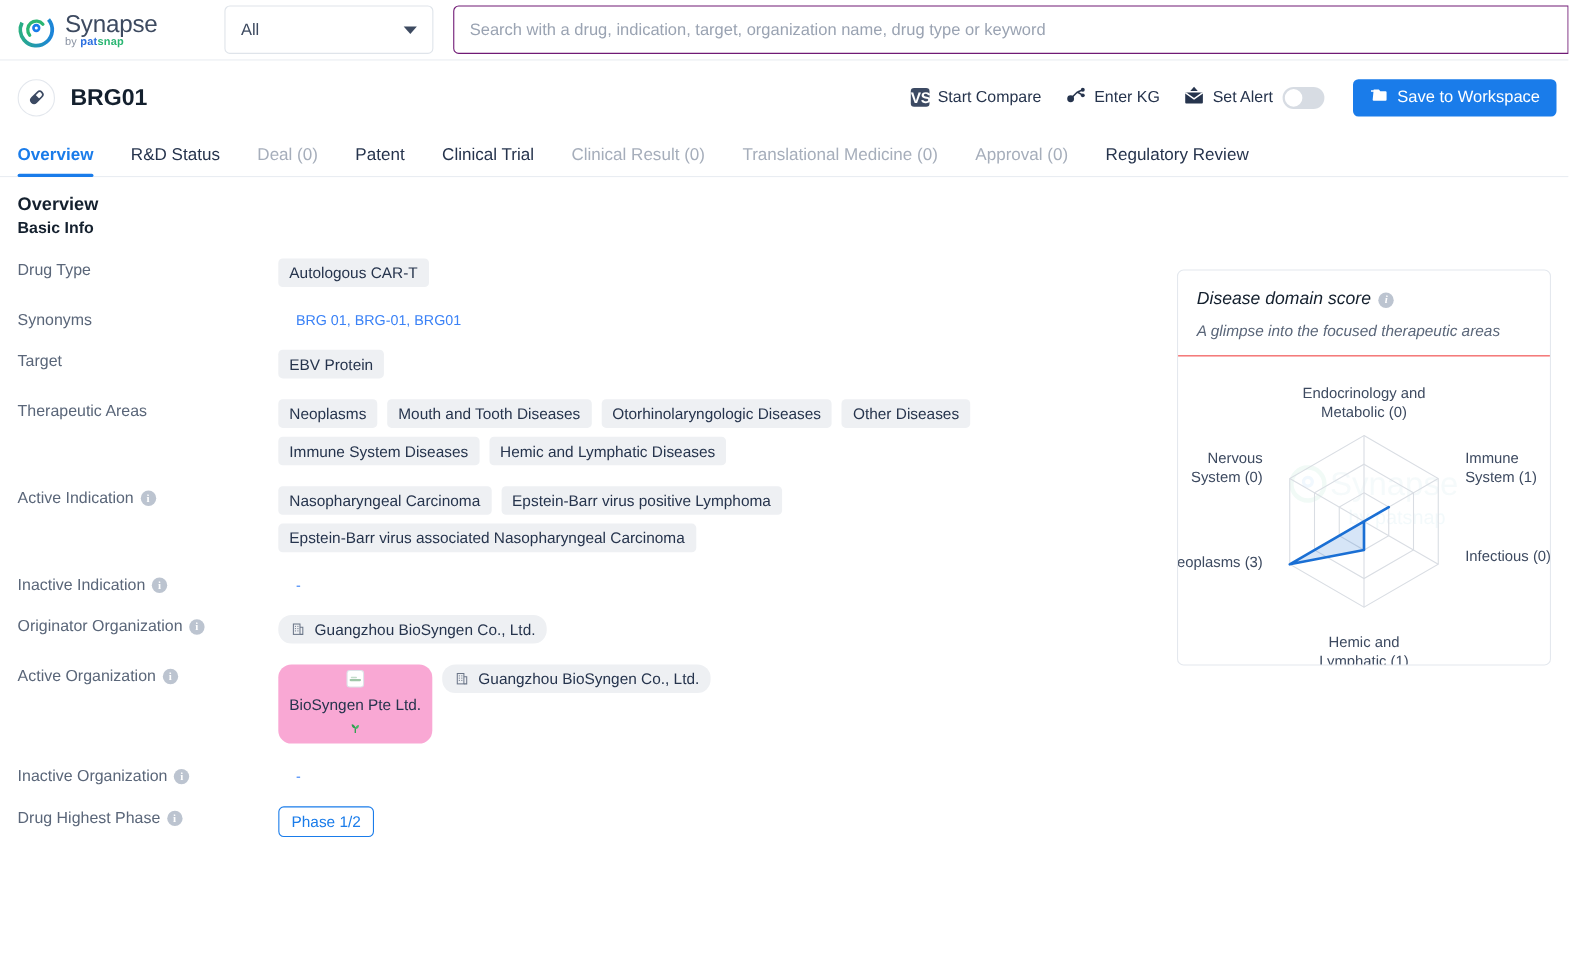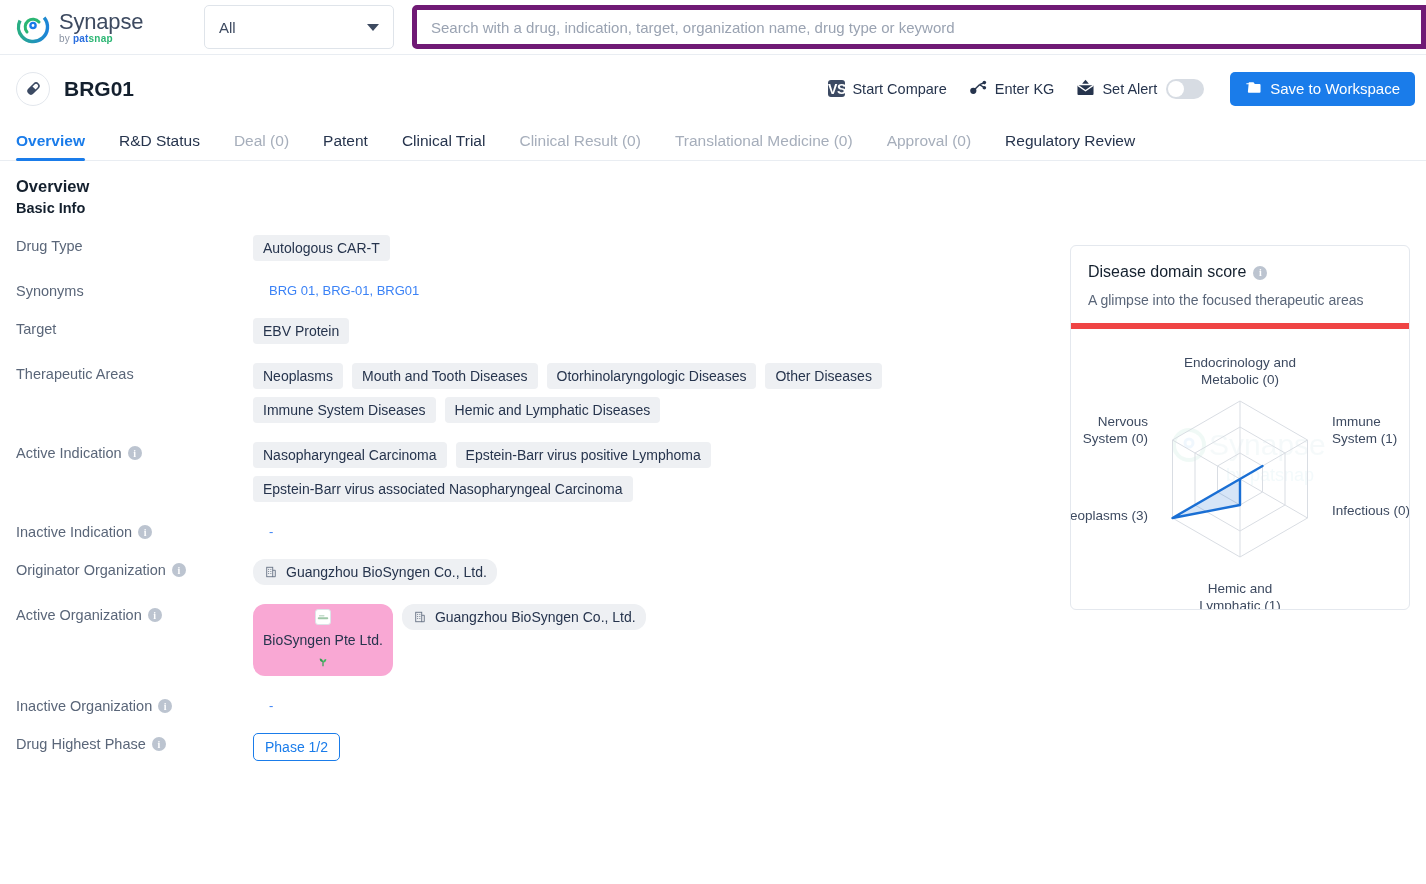--- a/index.html
+++ b/index.html
@@ -37,21 +37,21 @@
     border: 1px solid #dfe4ea; border-radius: 5px;
     display: flex; align-items: center; justify-content: space-between;
     padding: 0 14px; margin-left: 20px; background: #fff;
     font-size: 15px; color: #3d4a60;
   }
   .caret { width: 0; height: 0; border-left: 6px solid transparent;
            border-right: 6px solid transparent; border-top: 7px solid #3d4a60; }
 
   .search-box {
     flex: 1; height: 44px; margin-left: 18px; margin-right: 0;
-    border: 5px solid #701a75; border-top-left-radius: 5px; border-bottom-left-radius: 5px;
+    border: 1px solid #701a75; border-top-left-radius: 5px; border-bottom-left-radius: 5px;
     display: flex; align-items: center; padding: 0 14px;
     font-size: 15px; color: #9aa3b2; background: #fff;
   }
 
   
   .drugbar {
     height: 67px; display: flex; align-items: center;
     padding: 0 11px 0 16px;
   }
   .pill-circle {
@@ -131,21 +131,21 @@
   }
   .org-logo {
     width: 16px; height: 16px; border-radius: 3px; background: #fff;
     border: 1px solid #dde3e8; flex: none; display: flex;
     align-items: center; justify-content: center;
   }
 
   
   .right-col { width: 340px; flex: none; margin-left: 24px; padding-top: 68px; }
   .panel { border: 1px solid #e4e8ee; border-radius: 6px; background: #fff; }
-  .panel-head { padding: 17px 17px 15px 17px; border-bottom: 6px solid #ef4444; }
+  .panel-head { padding: 17px 17px 15px 17px; border-bottom: 1px solid #ef4444; font-style: italic; }
   .panel-title {
     font-size: 16px; color: #14202e; display: flex; align-items: center; gap: 7px;
   }
   .panel-sub { font-size: 14px; color: #5a6679; margin-top: 11px; }
   .panel-body { position: relative; height: 280px; }
   .panel-body svg { display: block; }
 </style>
 </head>
 <body>
 

